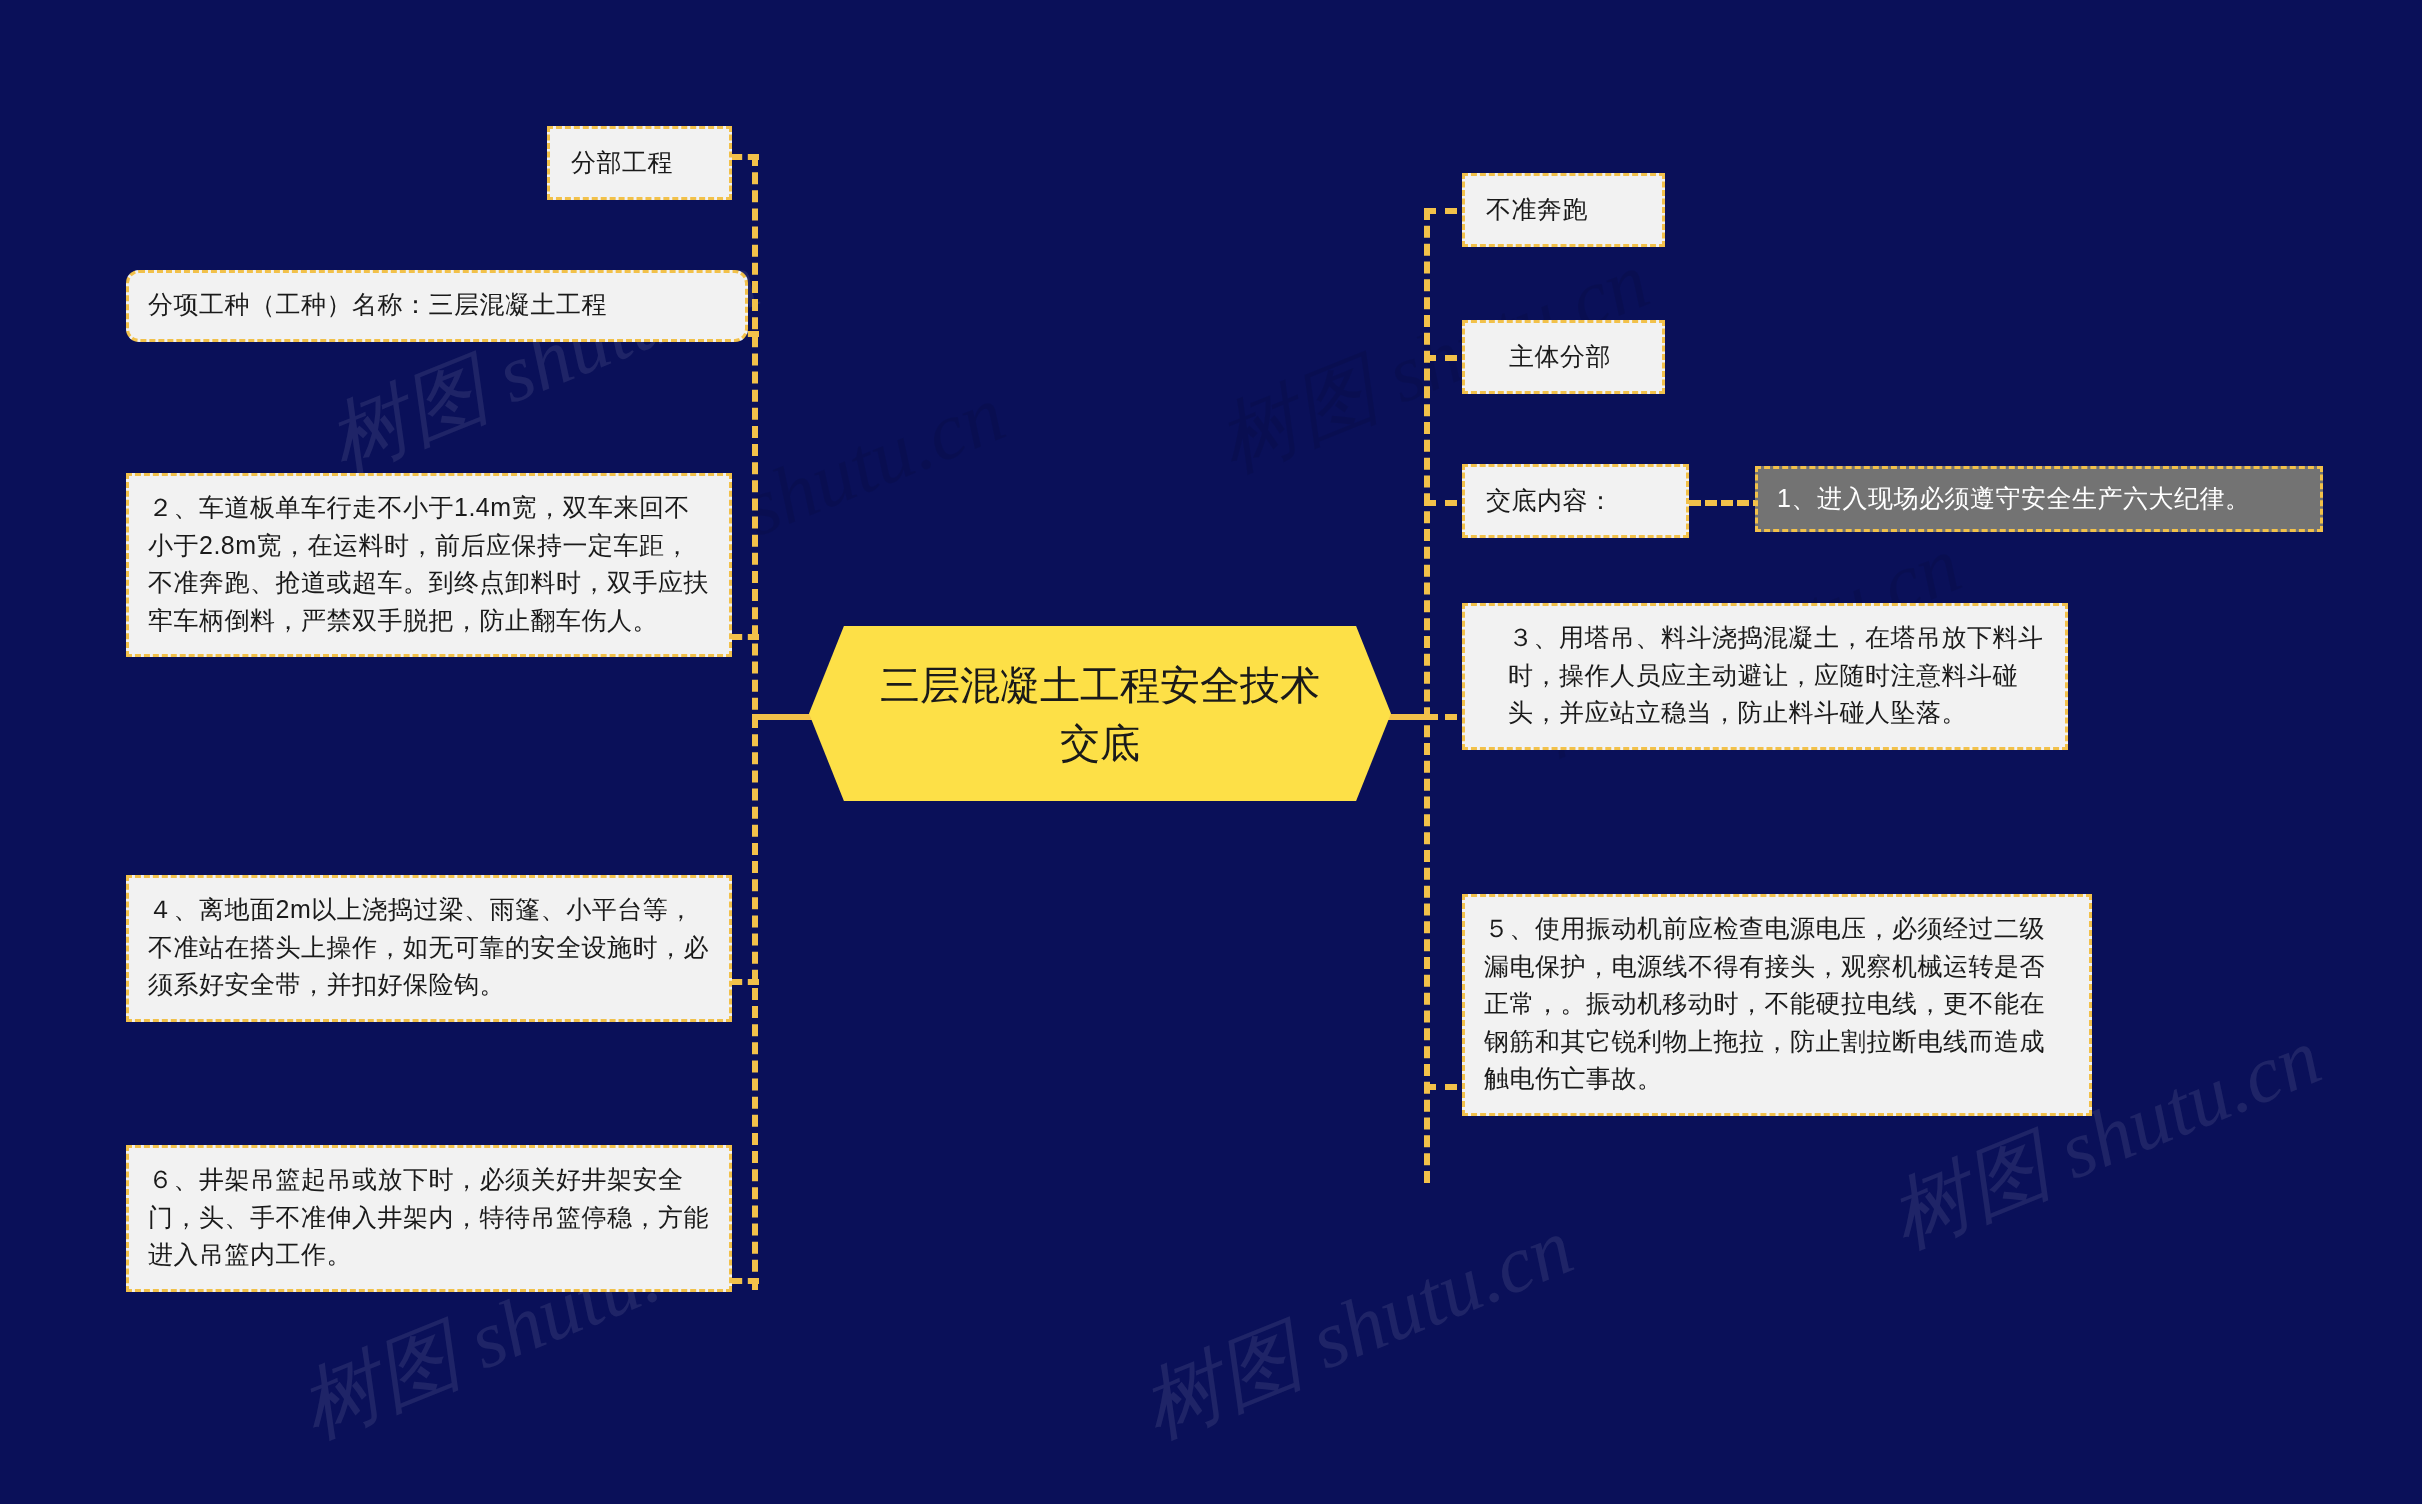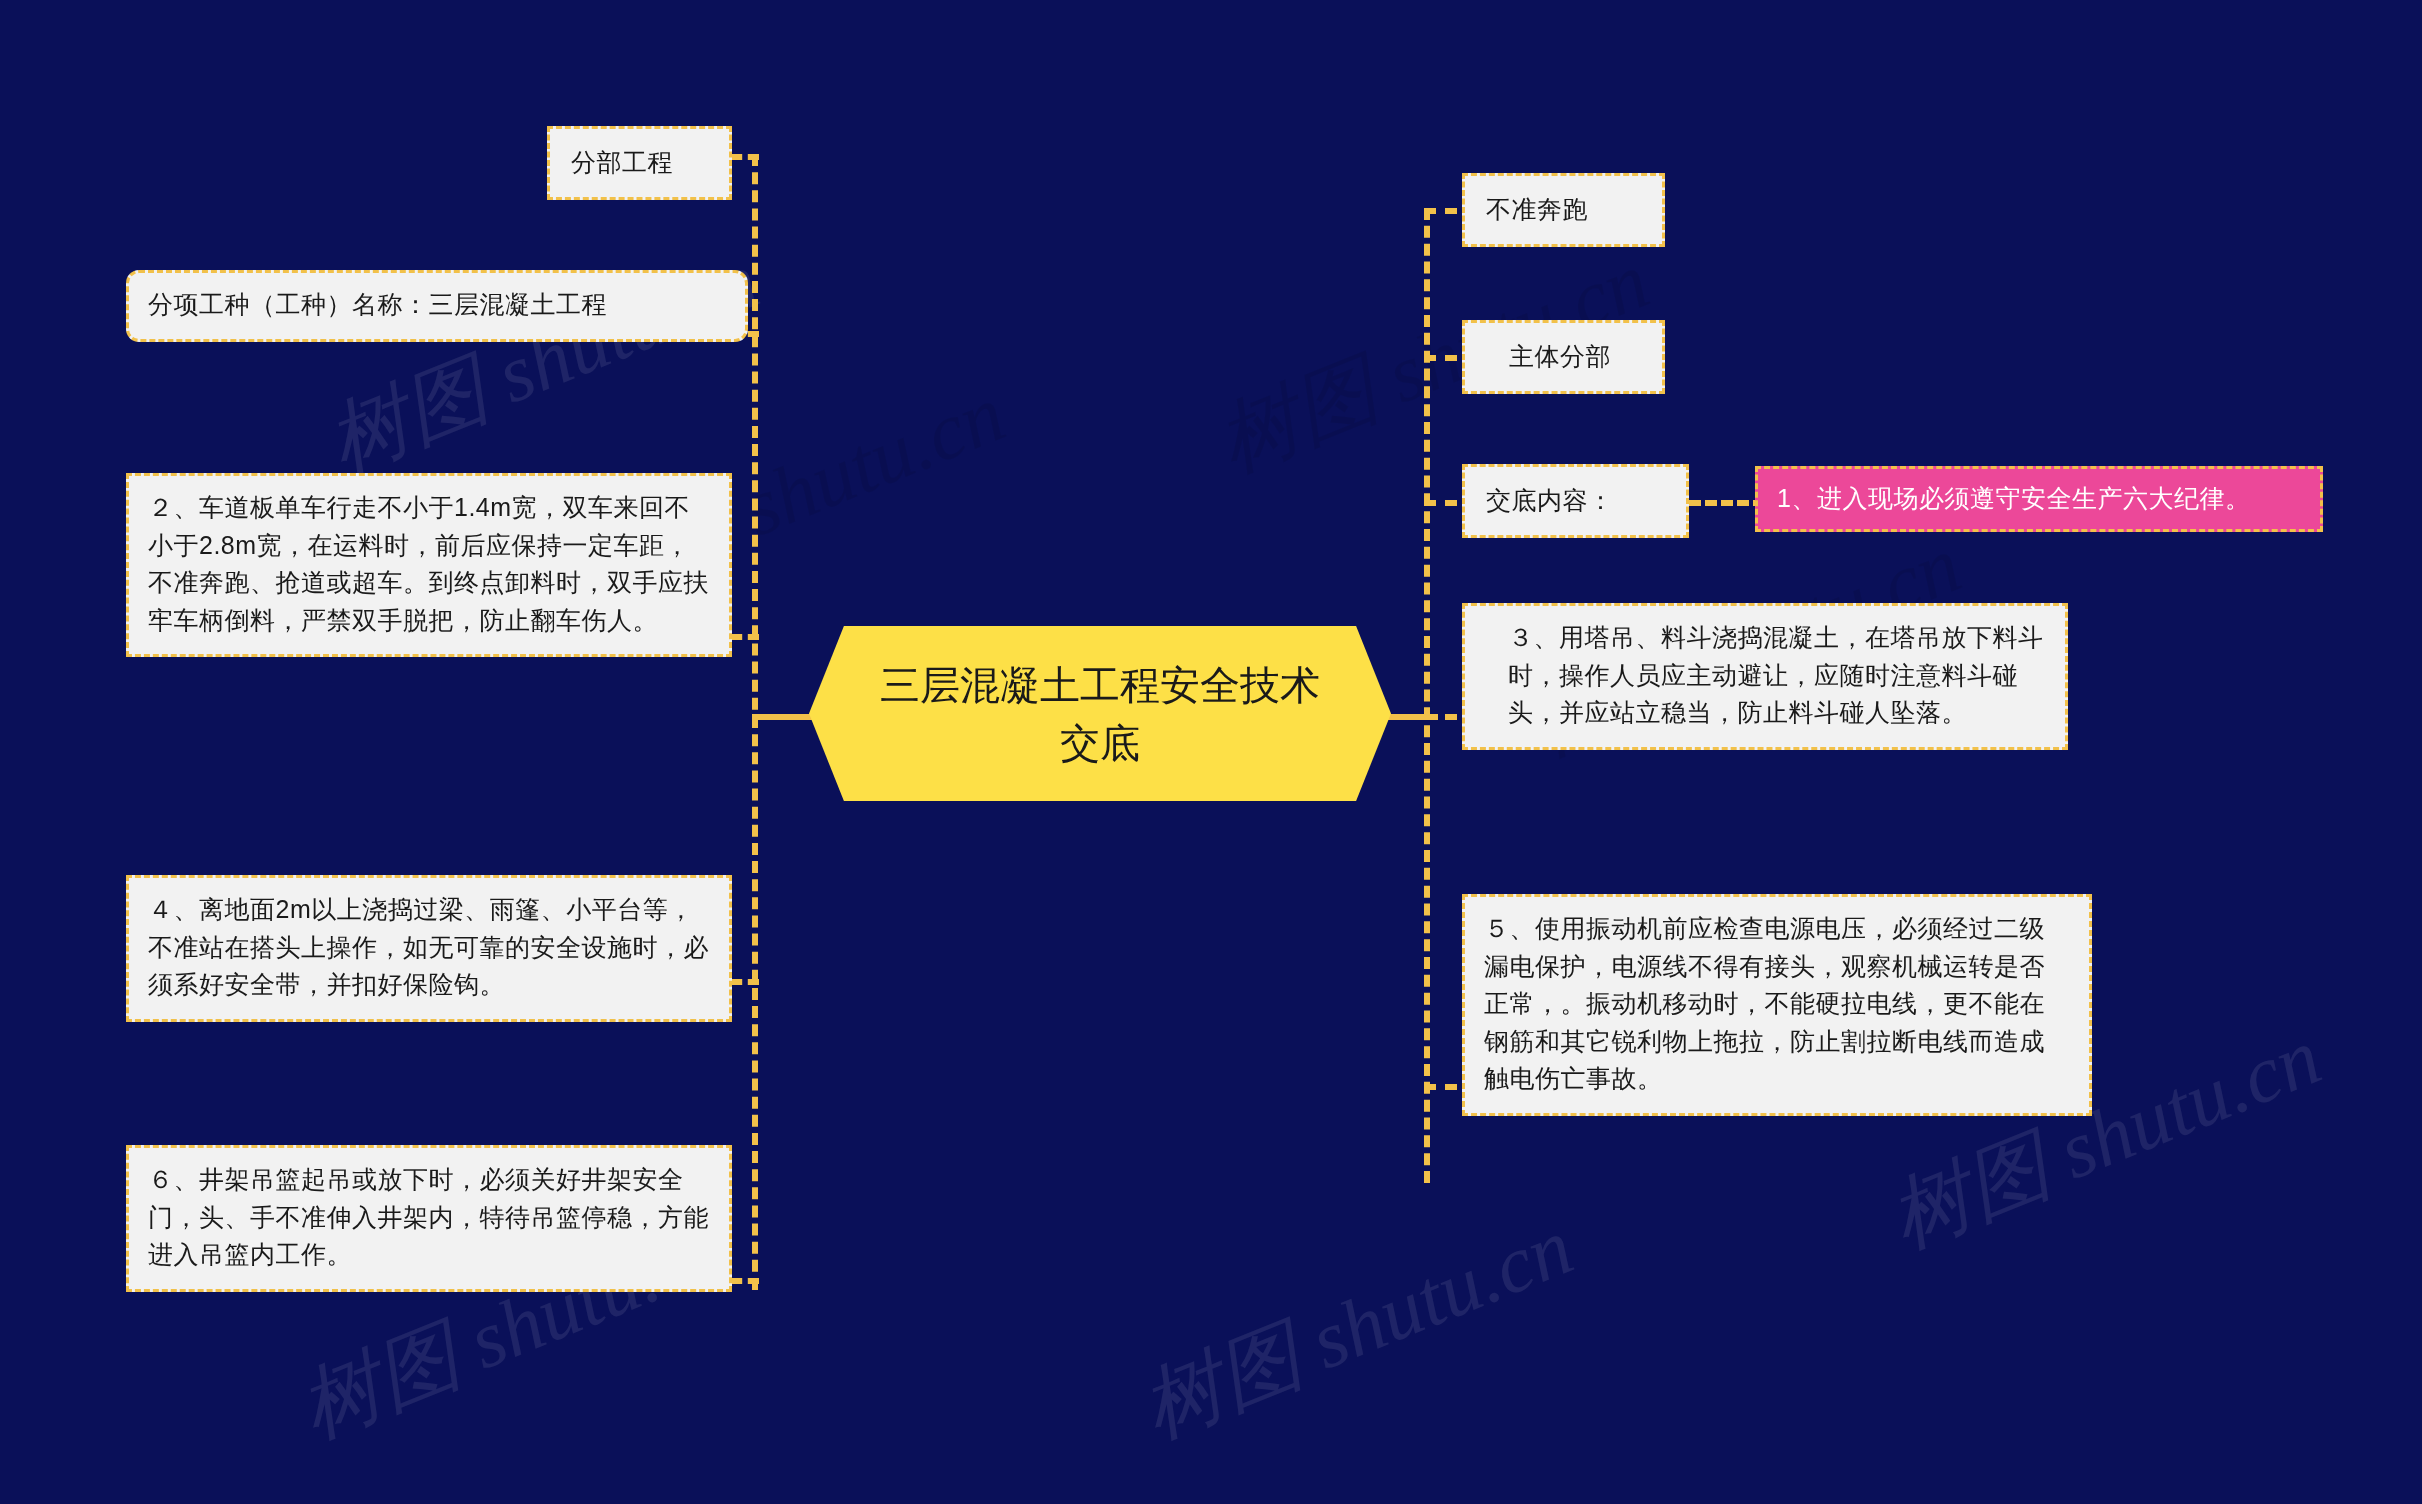--- a/index.html
+++ b/index.html
@@ -61,21 +61,21 @@
     font-size: 25px;
     line-height: 1.5;
     letter-spacing: 0.5px;
     text-align: left;
   }
   .node.leaf-label {
     padding: 15px 21px;
     white-space: nowrap;
   }
   .node.selected {
-    background: #ec4899;
+    background: #737373;
     color: #ffffff;
     border: 3.8px dashed #f2c14a;
   }
 
   
   .root {
     position: absolute;
     display: flex;
     align-items: center;
     justify-content: center;

